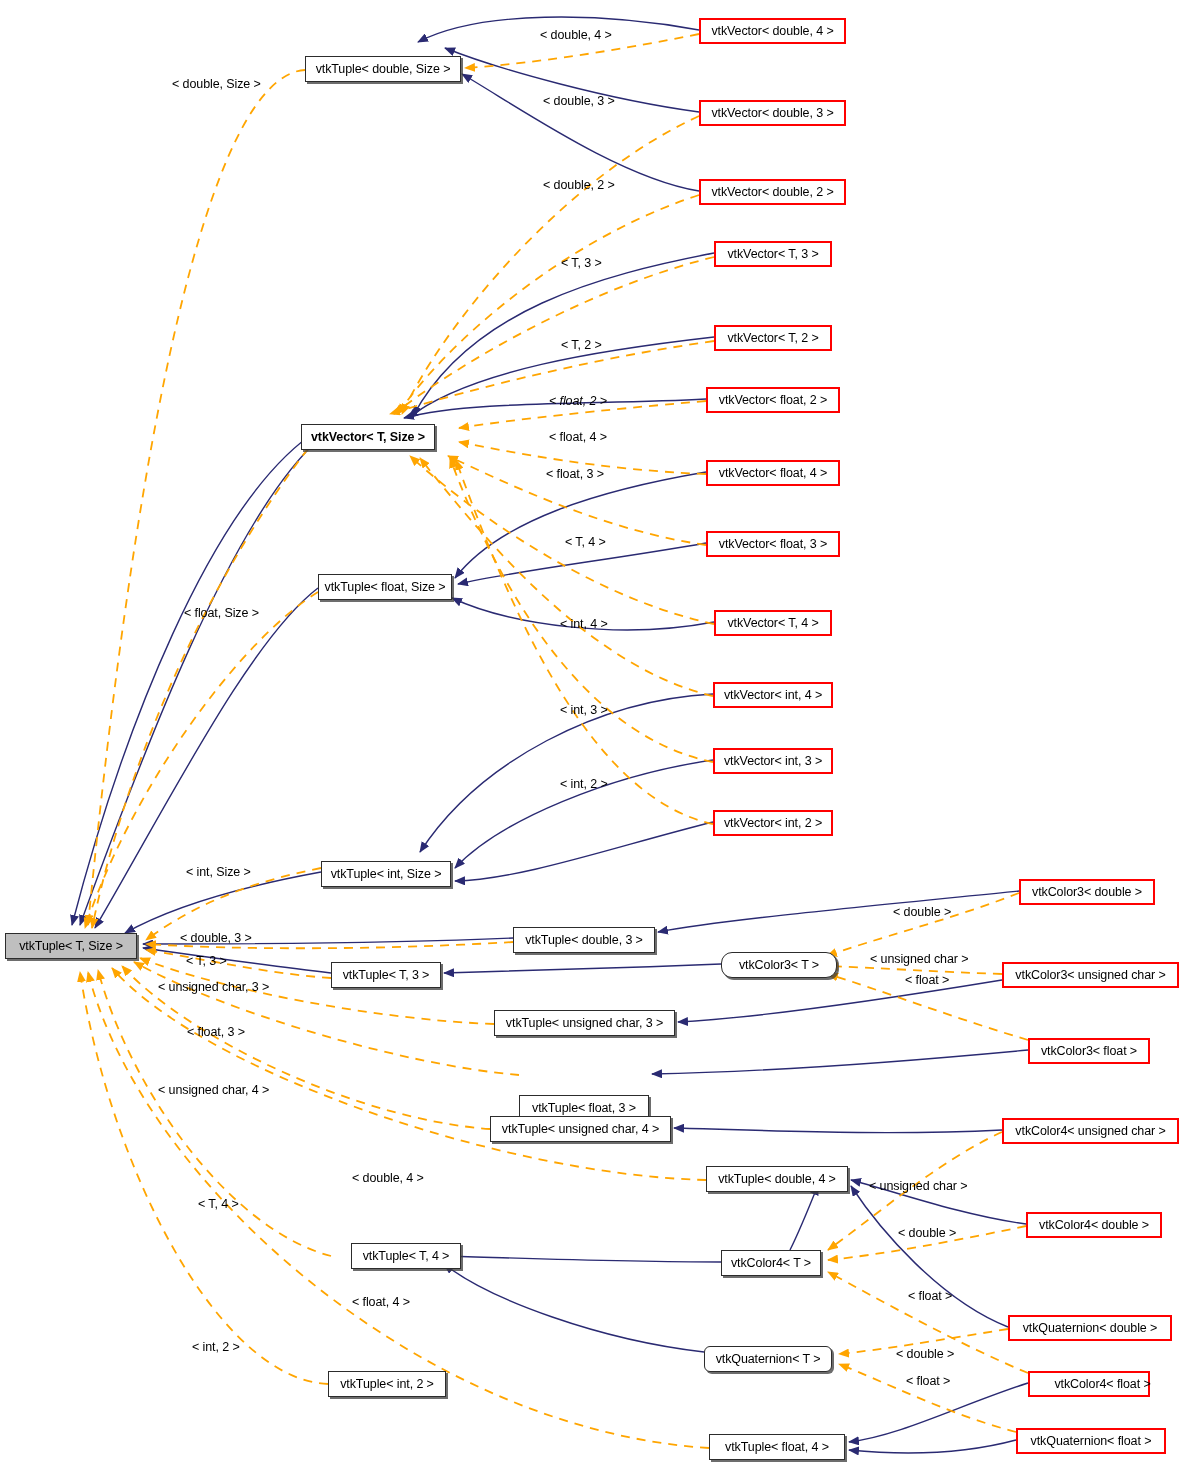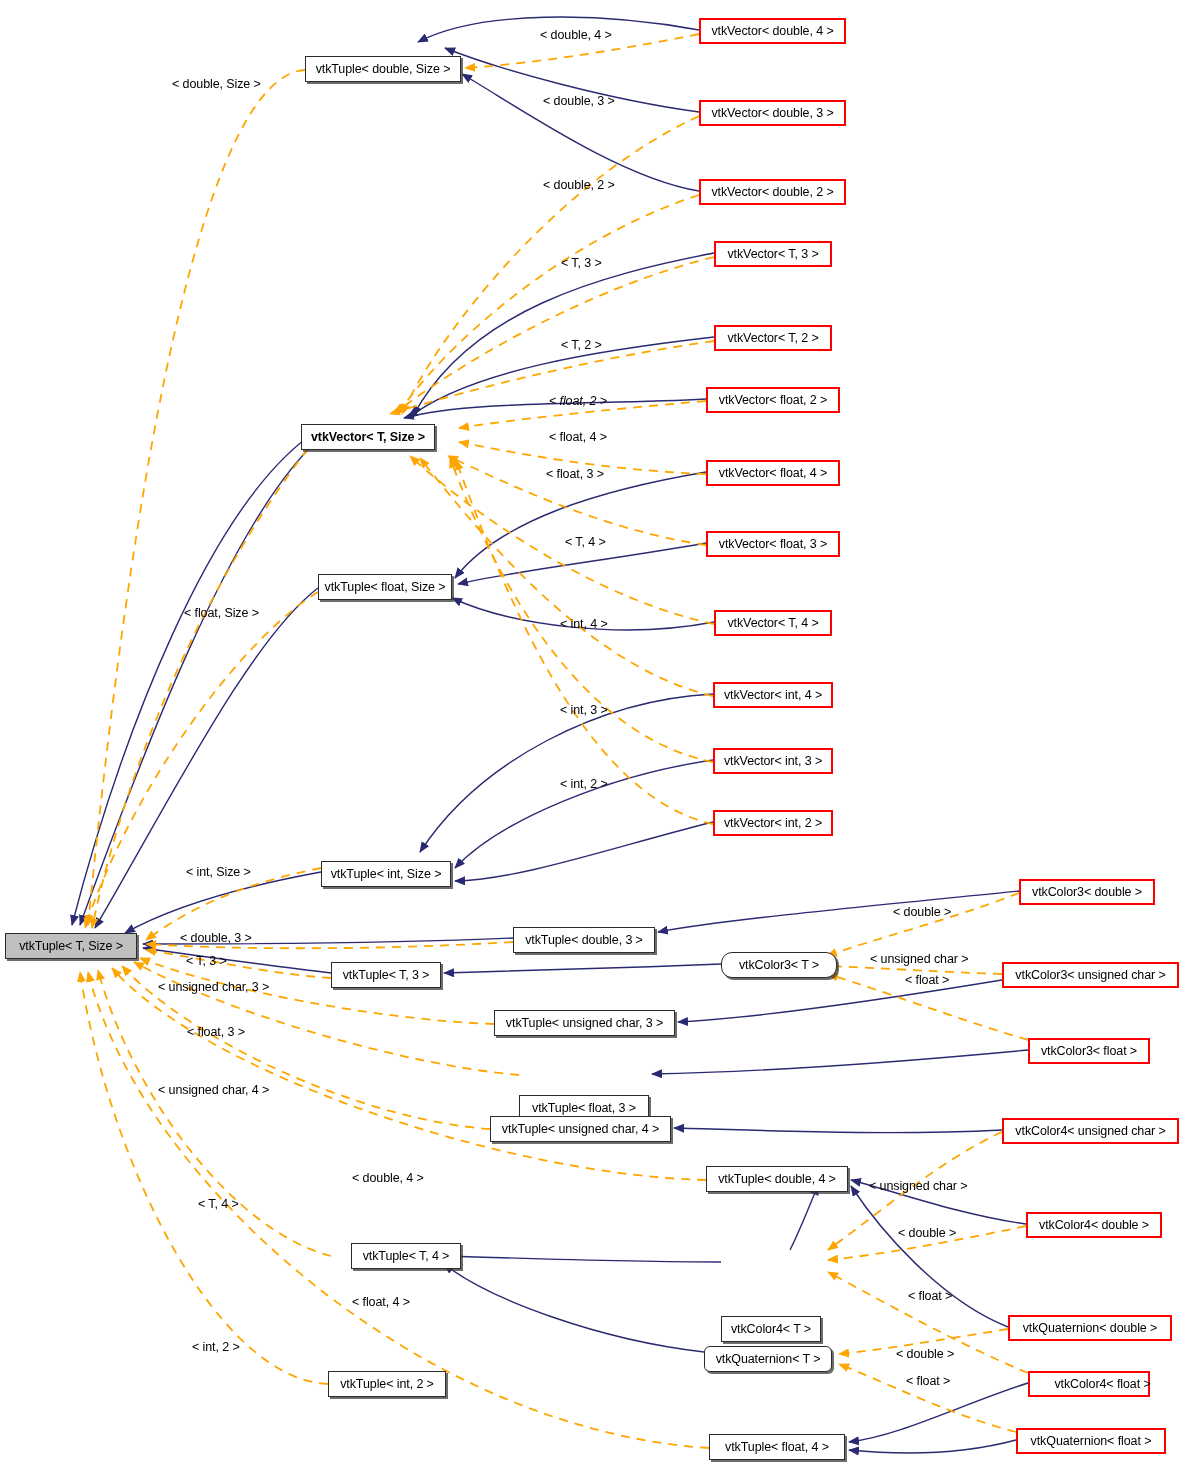--- a/index.html
+++ b/index.html
@@ -219,21 +219,21 @@
       <div class="node red" style="left: 1002px; top: 962px; width: 177px;">vtkColor3&lt; unsigned char &gt;</div>
       <div class="node red" style="left: 1028px; top: 1038px; width: 122px;">vtkColor3&lt; float &gt;</div>
       <div class="node" style="left: 331px; top: 962px; width: 110px;">vtkTuple&lt; T, 3 &gt;</div>
       <div class="node" style="left: 494px; top: 1010px; width: 181px;">vtkTuple&lt; unsigned char, 3 &gt;</div>
       <div class="node" style="left: 519px; top: 1062px; width: 130px; margin-top: 33px;">vtkTuple&lt; float, 3 &gt;</div>
       <div class="node" style="left: 490px; top: 1116px; width: 181px;">vtkTuple&lt; unsigned char, 4 &gt;</div>
       <div class="node" style="left: 706px; top: 1166px; width: 142px;">vtkTuple&lt; double, 4 &gt;</div>
       <div class="node red" style="left: 1002px; top: 1118px; width: 177px;">vtkColor4&lt; unsigned char &gt;</div>
       <div class="node red" style="left: 1026px; top: 1212px; width: 136px;">vtkColor4&lt; double &gt;</div>
       <div class="node" style="left: 331px; top: 1243px; width: 110px; margin-left: 20px;">vtkTuple&lt; T, 4 &gt;</div>
-      <div class="node" style="left: 721px; top: 1316px; width: 100px;">vtkColor4&lt; T &gt;</div>
+      <div class="node" style="left: 721px; top: 1250px; width: 100px;">vtkColor4&lt; T &gt;</div>
       <div class="node red" style="left: 1008px; top: 1315px; width: 164px;">vtkQuaternion&lt; double &gt;</div>
       <div class="node" style="left: 704px; top: 1346px; width: 128px; border-radius: 6px;">vtkQuaternion&lt; T &gt;</div>
       <div class="node red" style="left: 1028px; top: 1371px; width: 122px; padding-left: 34px;">vtkColor4&lt; float &gt;</div>
       <div class="node" style="left: 328px; top: 1371px; width: 118px;">vtkTuple&lt; int, 2 &gt;</div>
       <div class="node red" style="left: 1016px; top: 1428px; width: 150px;">vtkQuaternion&lt; float &gt;</div>
       <div class="node" style="left: 709px; top: 1434px; width: 136px;">vtkTuple&lt; float, 4 &gt;</div>
     </div>
   <div id="labels">
       <div class="edge-label" style="left: 172px; top: 78px;">&lt; double, Size &gt;</div>
       <div class="edge-label" style="left: 540px; top: 29px;">&lt; double, 4 &gt;</div>

